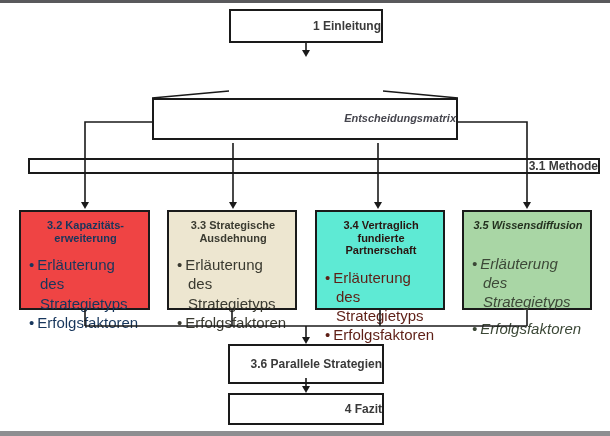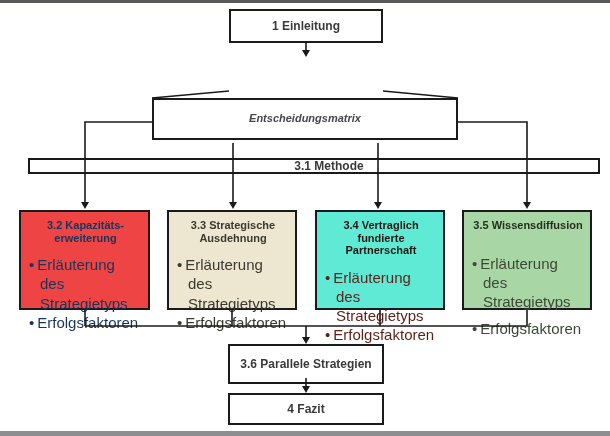--- a/index.html
+++ b/index.html
@@ -11,21 +11,21 @@
   .bar.top{top:0;height:3px;background:#59595c;}
   .bar.bottom{top:431px;height:5px;background:#8e8e91;}
 
   .wires{position:absolute;left:0;top:0;z-index:2;pointer-events:none;}
   .wires path{stroke:#1a1a1a;stroke-width:1.6;fill:none;}
   .wires polygon{fill:#1a1a1a;stroke:none;}
 
   .node{
     position:absolute;z-index:1;box-sizing:border-box;
     border:2px solid #1a1a1a;background:#ffffff;color:#3a3a3a;
-    display:flex;flex-direction:column;align-items:center;justify-content:center;
+    display:flex;flex-direction:column;align-items:flex-end;justify-content:center;
     text-align:center;font-weight:bold;font-size:12px;line-height:1.25;
   }
   .n1{left:229px;top:9px;width:154px;height:34px;}
   .n2{left:229px;top:57px;width:154px;height:34px;background:#1a4283;color:#ffffff;}
   .nE{left:152px;top:98px;width:306px;height:42px;font-weight:600;font-style:italic;font-size:11px;color:#46464e;}
   .nM{left:28px;top:158px;width:572px;height:16px;padding-left:30px;}
   .n36{left:228px;top:344px;width:156px;height:40px;}
   .n4{left:228px;top:393px;width:156px;height:32px;}
 
   .strat{
@@ -34,21 +34,21 @@
     font-size:11px;line-height:1.15;
   }
   .strat .title{font-weight:bold;text-align:center;margin-top:2px;}
   .strat ul{list-style:none;margin:11px 0 0 0;padding:0;font-size:15px;font-weight:500;line-height:1.28;text-align:left;}
   .strat li{padding-left:11px;text-indent:-11px;}
   .strat .dot{margin-right:3px;}
   .s0{left:19px;width:131px;background:#ef4444;color:#17365c;}
   .s1{left:167px;width:130px;background:#ede6d0;color:#3a3a30;}
   .s2{left:315px;width:130px;background:#5eead4;color:#5e1f16;}
   .s2 .title{color:#2a1511;}
-  .s3{left:462px;width:130px;background:#a9d6a5;color:#3c4837;}
+  .s3{left:462px;width:130px;background:#a9d6a5;color:#3c4837;font-style:italic;}
   .s3 .title{color:#23301f;}
   .s3 ul{margin-top:22px;}
   .s3 li + li{margin-top:8px;}
 </style>
 </head>
 <body>
 
 <div class="stage">
 
   <div class="bar top"></div>

